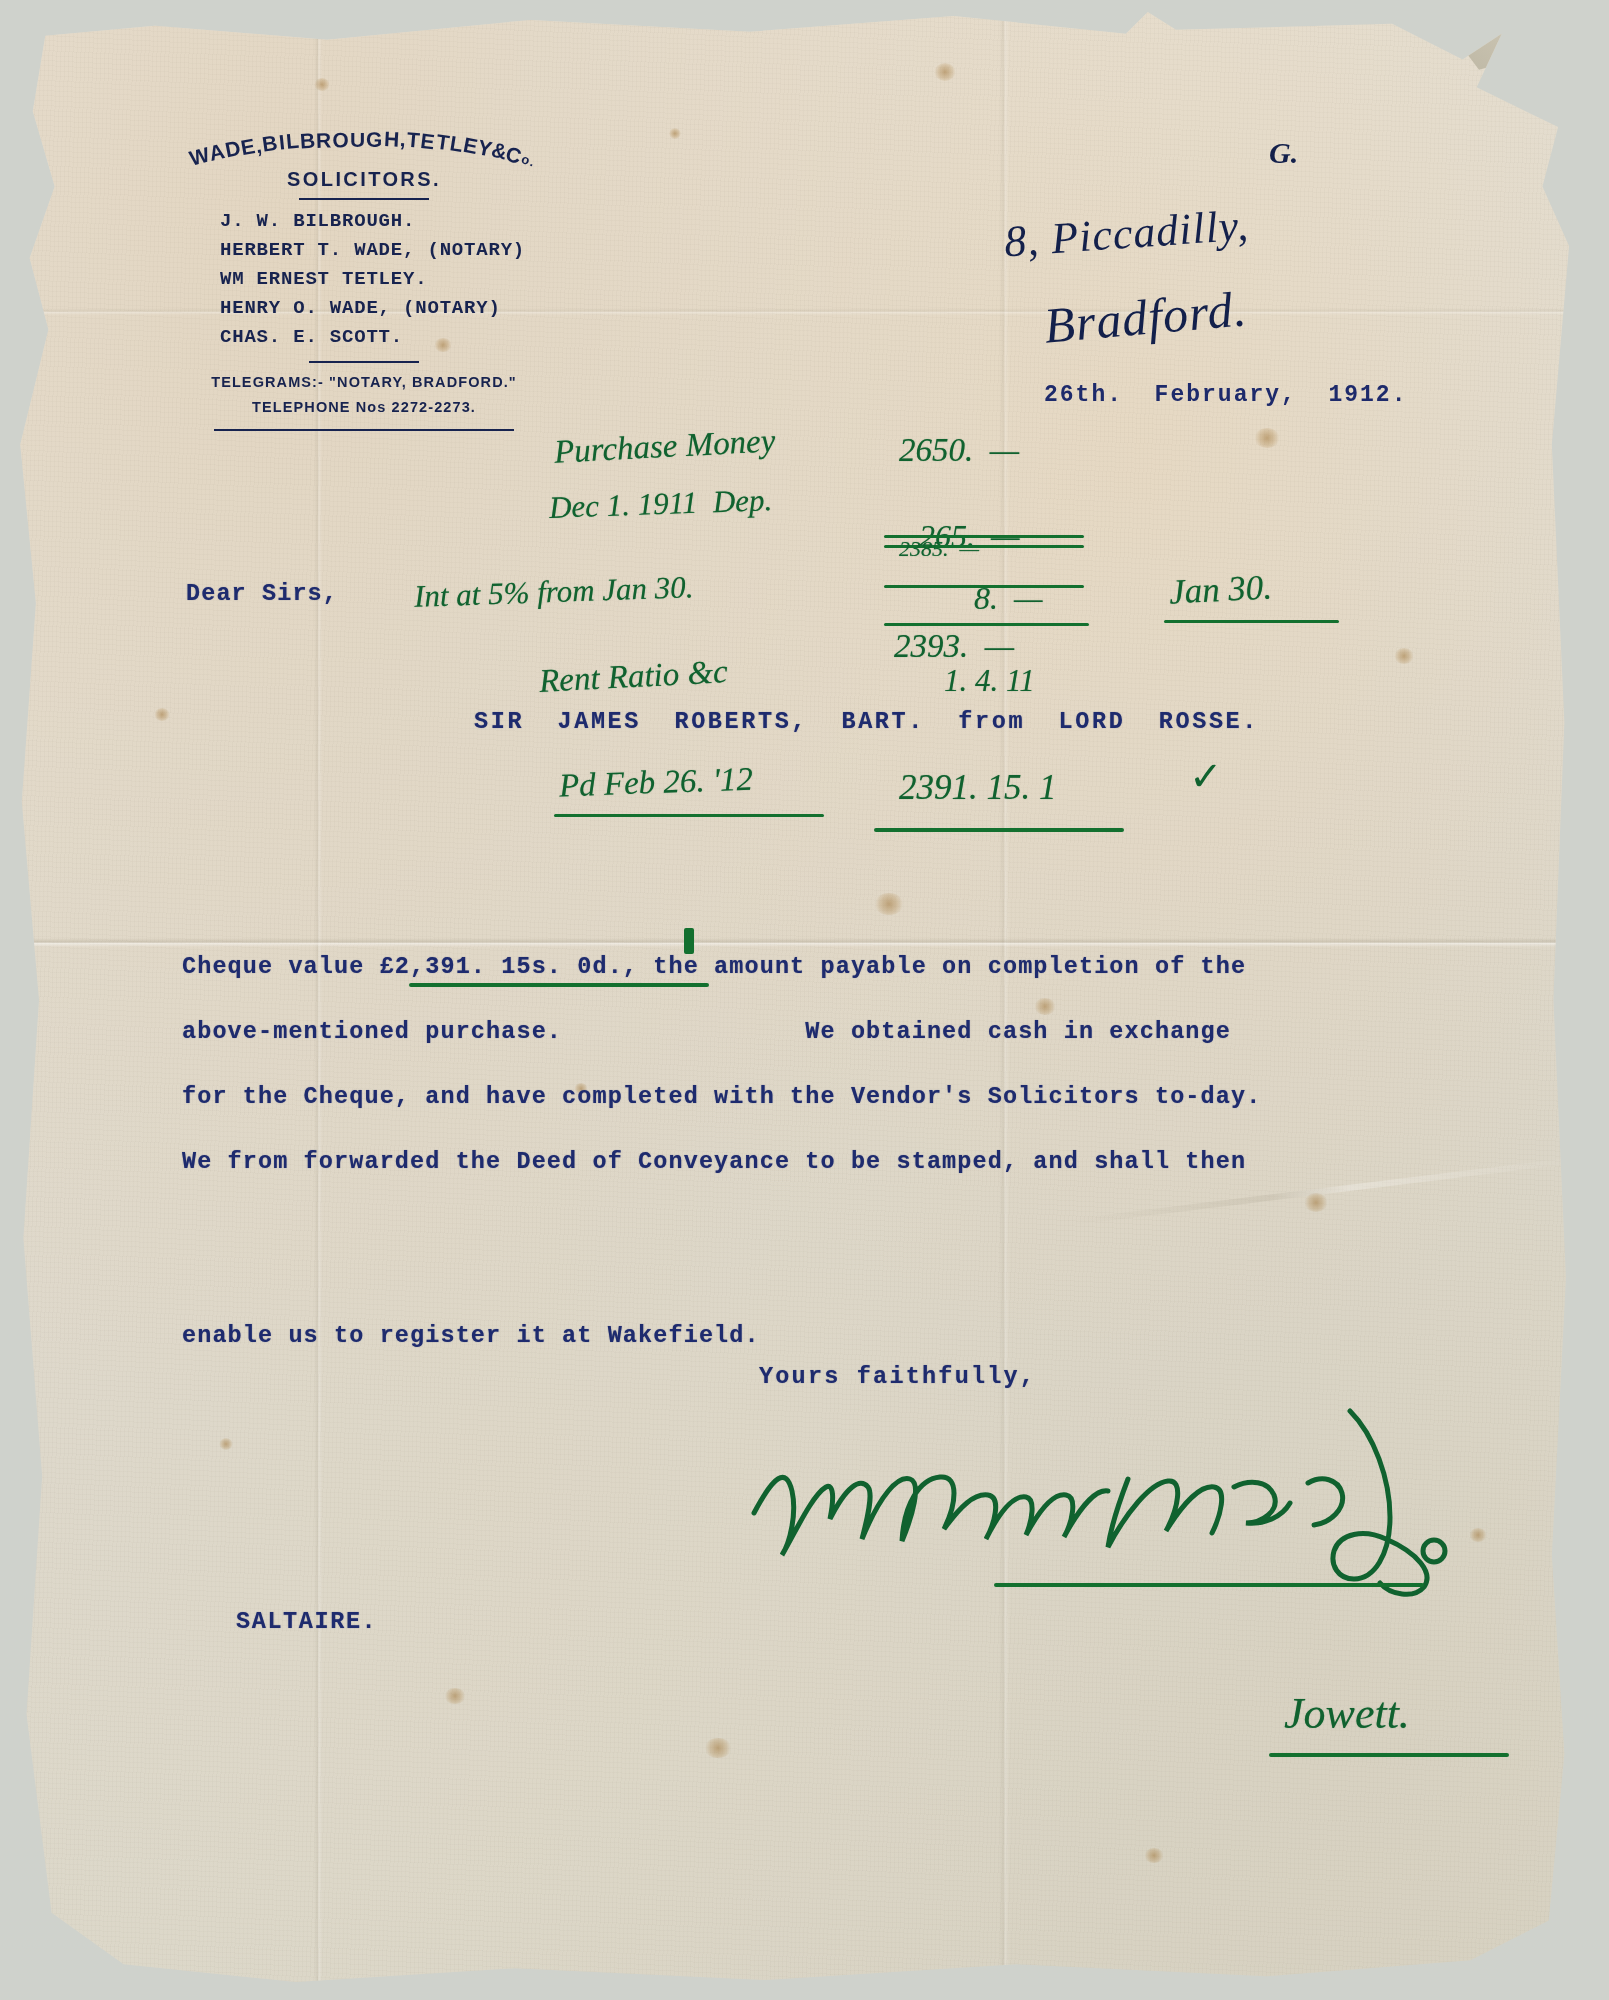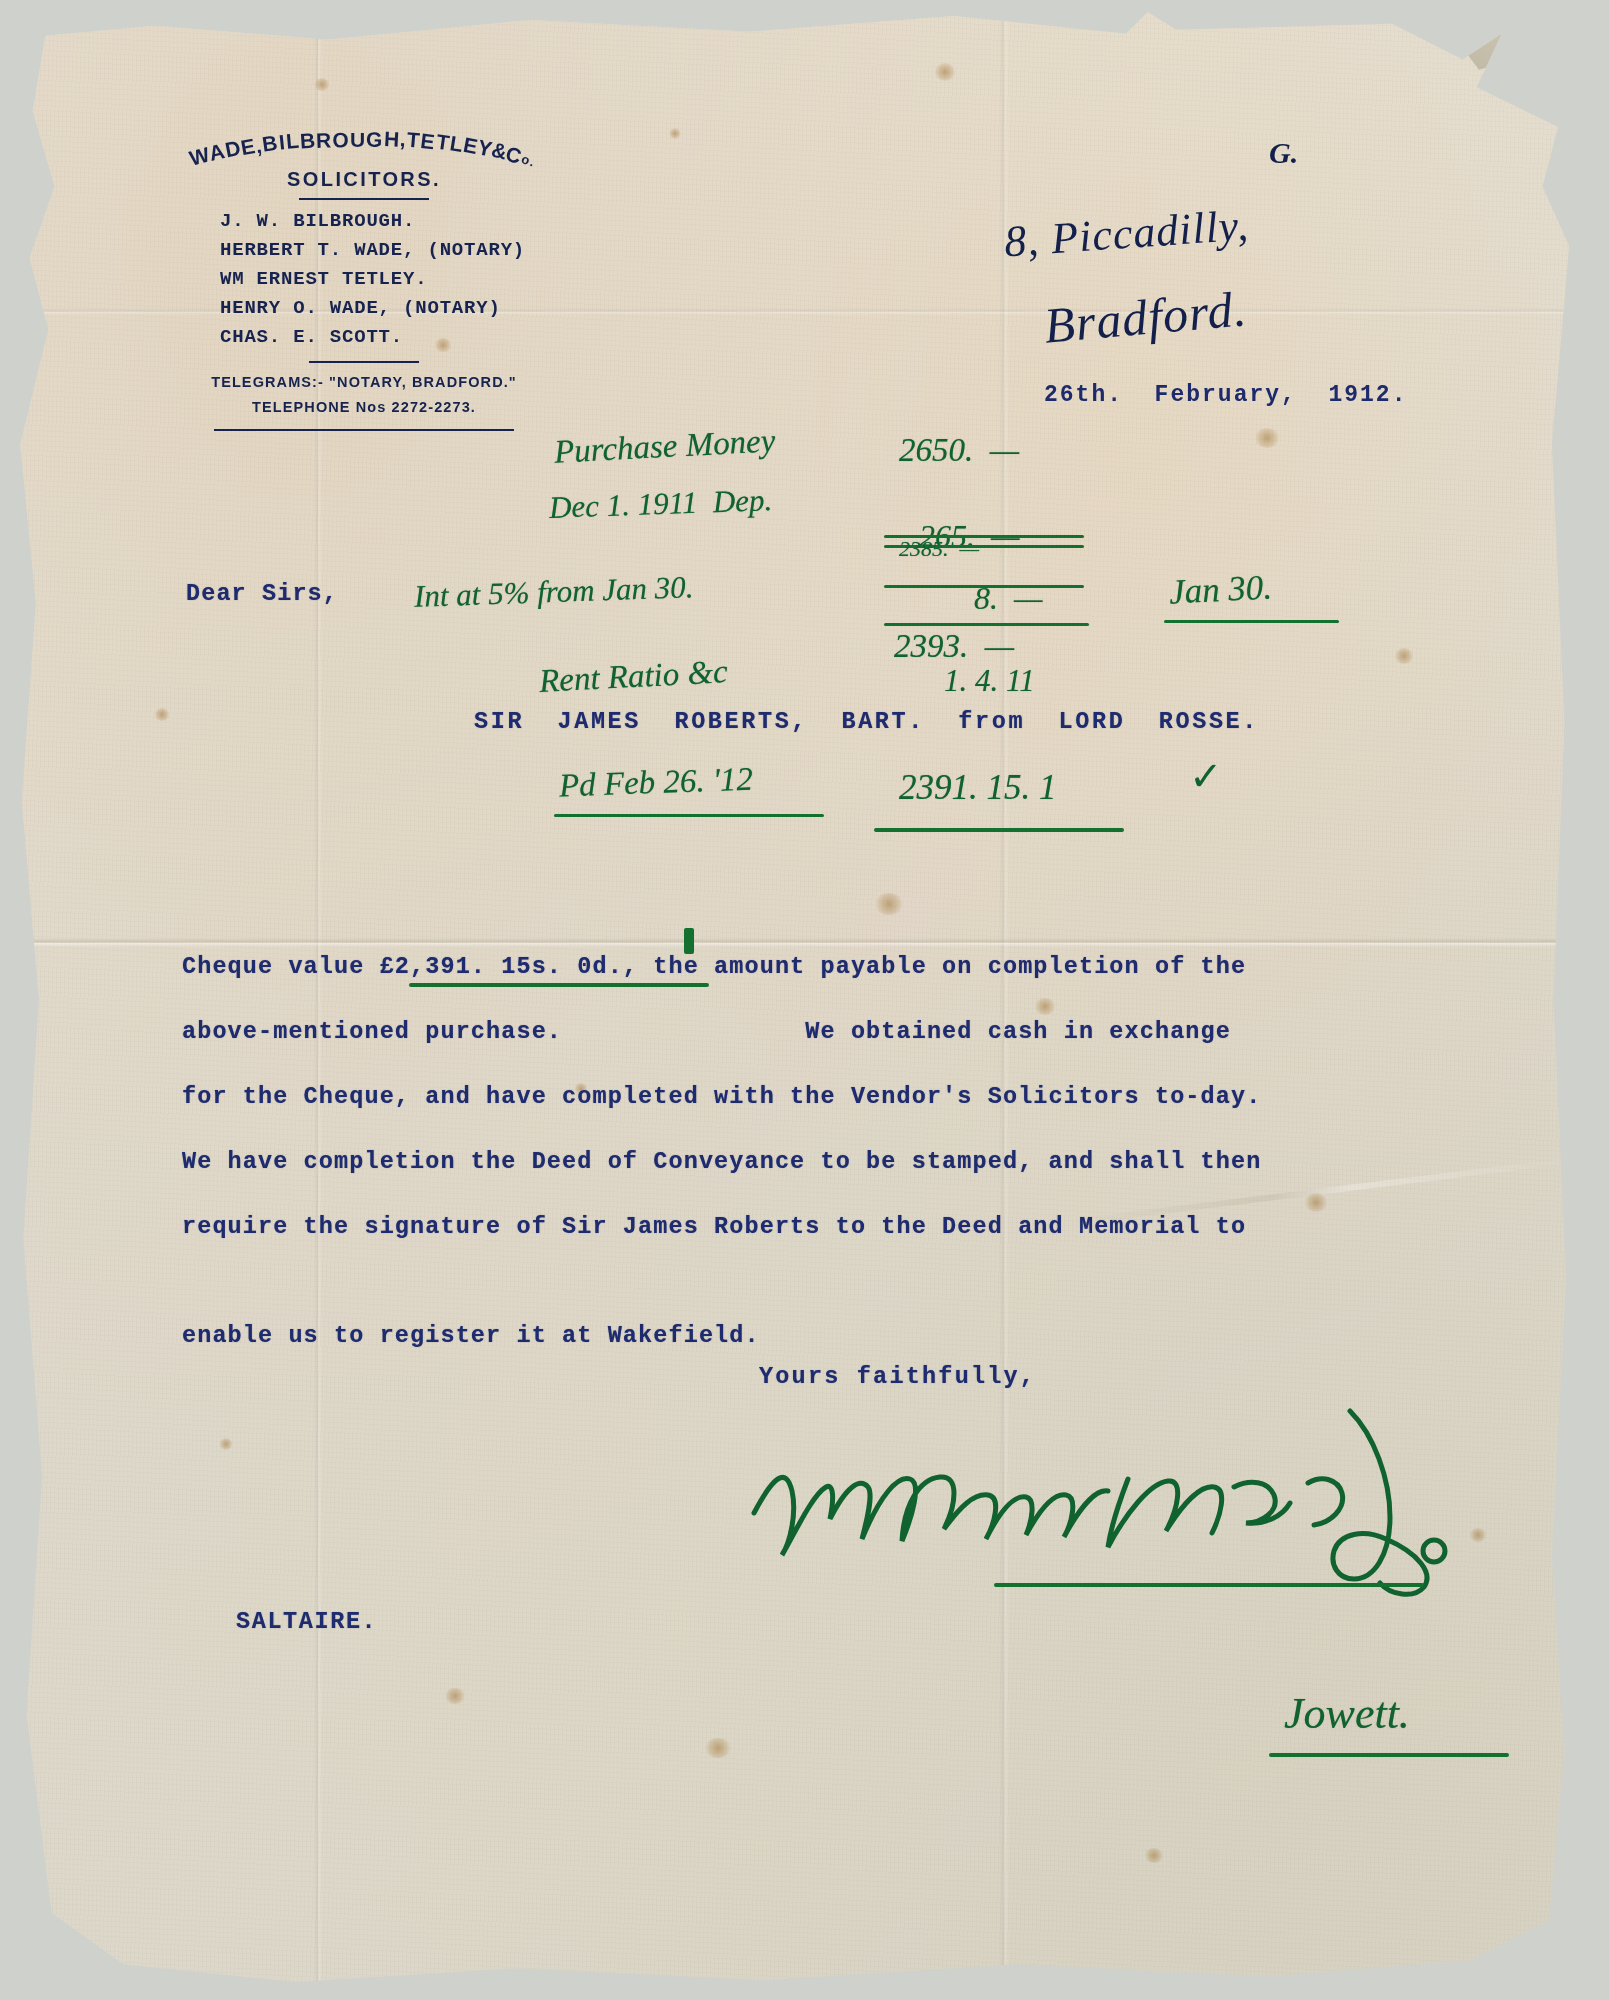--- a/index.html
+++ b/index.html
@@ -326,22 +326,21 @@
     <div class="green" style="left:885px;top:760px;font-size:35px;">2391. 15. 1</div>
     <div class="greenline thick" style="left:860px;top:820px;width:250px;"></div>
     <div class="check" style="left:1175px;top:745px;">✓</div>
 
     <div class="typed" id="dear-sirs">Dear Sirs,</div>
     <div class="typed" id="subject">SIR  JAMES  ROBERTS,  BART.  from  LORD  ROSSE.</div>
 
     <div class="typed bodyline" style="left:168px;top:945px;">Cheque value £2,391. 15s. 0d., the amount payable on completion of the</div>
     <div class="typed bodyline" style="left:168px;top:1010px;">above-mentioned purchase.                We obtained cash in exchange</div>
     <div class="typed bodyline" style="left:168px;top:1075px;">for the Cheque, and have completed with the Vendor's Solicitors to-day.</div>
-    <div class="typed bodyline" style="left:168px;top:1140px;">We have completion the Deed of Conveyance to be stamped, and shall then</div>
-    <div class="typed bodyline" style="left:168px;top:1205px;">require the signature of Sir James Roberts to the Deed and Memorial to</div>
+    <div class="typed bodyline" style="left:168px;top:1140px;">We from forwarded the Deed of Conveyance to be stamped, and shall then</div>
     <div class="typed bodyline" style="left:168px;top:1270px;margin-top:44px;">enable us to register it at Wakefield.</div>
 
     <div class="greenline thick" style="left:395px;top:975px;width:300px;"></div>
     <div class="greenline" style="left:670px;top:920px;width:10px;height:26px;"></div>
 
     <div class="typed" id="sign-off">Yours faithfully,</div>
 
     <svg id="signature" viewBox="0 0 760 230">
       <g fill="none" stroke="#10622f" stroke-width="5" stroke-linecap="round">
         <path d="M20 130 C40 92 52 84 58 108 C63 130 56 160 48 172 C60 152 78 112 92 104 C100 100 100 116 96 136 C112 104 126 94 134 104 C140 112 132 140 128 156 C146 112 164 92 176 96 C188 100 178 134 168 158 C170 120 186 96 206 94 C226 92 222 122 210 146 C226 124 240 110 254 112 C268 114 260 142 252 156 C266 128 280 112 292 114 C302 116 298 138 292 152 C306 126 320 110 332 112 C344 114 338 140 330 154 C346 124 362 106 374 108"></path>

